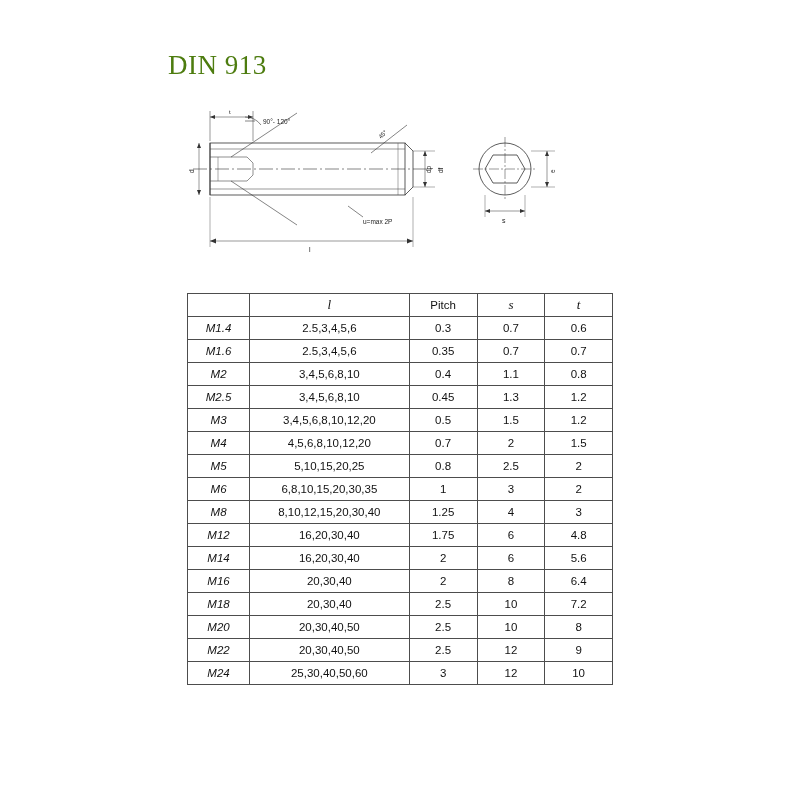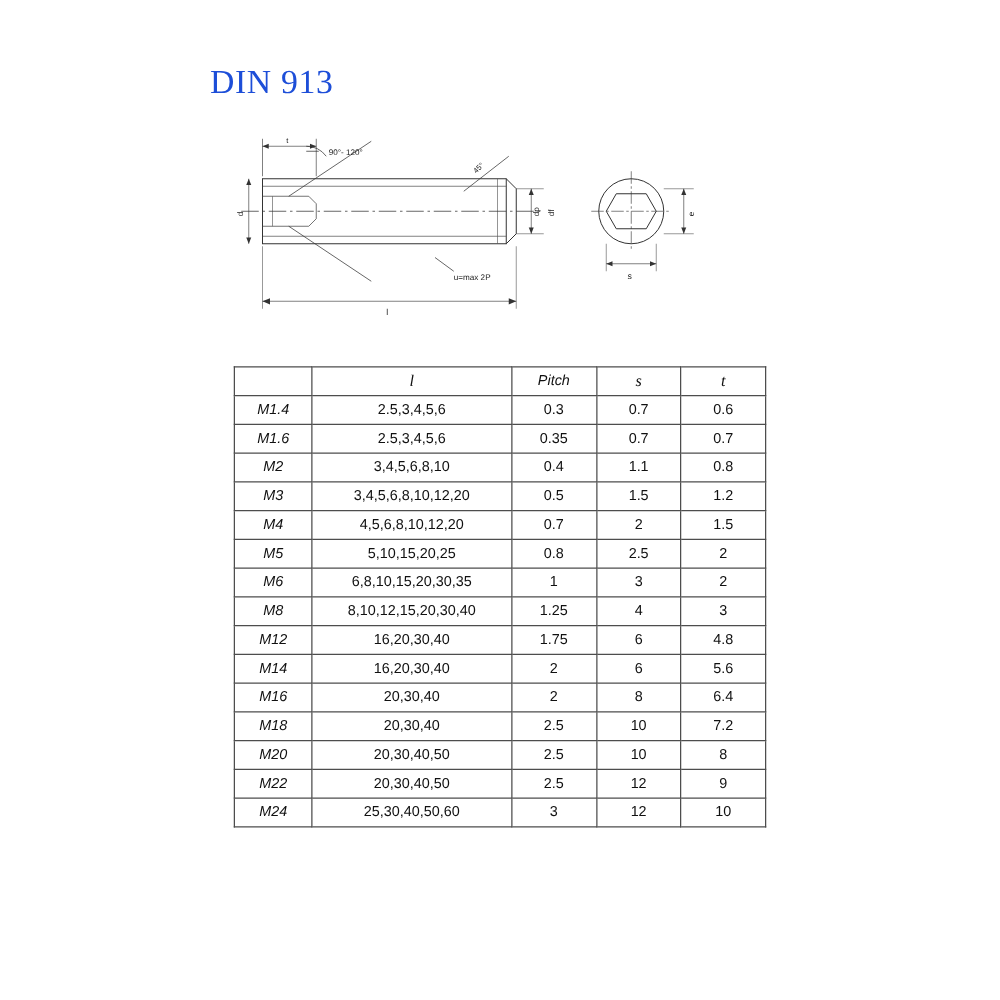--- a/index.html
+++ b/index.html
@@ -20,21 +20,21 @@
     left: 0; top: 0;
     width: 800px;
     height: 800px;
   }
   #title {
     position: absolute;
     left: 168px;
     top: 50px;
     font-size: 27px;
     font-family: "Liberation Serif", serif;
-    color: #1d4ed8;
+    color: #4d7c0f;
     letter-spacing: 0.5px;
   }
   #drawing {
     position: absolute;
     left: 185px;
     top: 105px;
     width: 430px;
     height: 180px;
   }
   #table-wrap {
@@ -67,21 +67,20 @@
   table.spec .c-s { width: 68px; }
   table.spec .c-t { width: 68px; }
   .hdr-ital {
     font-family: "Liberation Serif", serif;
     font-style: italic;
     font-size: 13px;
   }
   .hdr-plain {
     font-family: "Liberation Sans", sans-serif;
     font-size: 11.5px;
-    font-style: italic;
   }
   .dim-text {
     font-family: "Liberation Sans", sans-serif;
     fill: #222222;
   }
 </style>
 </head>
 <body>
 
 <div id="page">
@@ -205,20 +204,27 @@
             <td class="c-t">0.7</td>
           </tr>
           <tr>
             <td class="c-size">M2</td>
             <td class="c-l">3,4,5,6,8,10</td>
             <td class="c-pitch">0.4</td>
             <td class="c-s">1.1</td>
             <td class="c-t">0.8</td>
           </tr>
           <tr>
+            <td class="c-size">M2.5</td>
+            <td class="c-l">3,4,5,6,8,10</td>
+            <td class="c-pitch">0.45</td>
+            <td class="c-s">1.3</td>
+            <td class="c-t">1.2</td>
+          </tr>
+          <tr>
             <td class="c-size">M3</td>
             <td class="c-l">3,4,5,6,8,10,12,20</td>
             <td class="c-pitch">0.5</td>
             <td class="c-s">1.5</td>
             <td class="c-t">1.2</td>
           </tr>
           <tr>
             <td class="c-size">M4</td>
             <td class="c-l">4,5,6,8,10,12,20</td>
             <td class="c-pitch">0.7</td>

